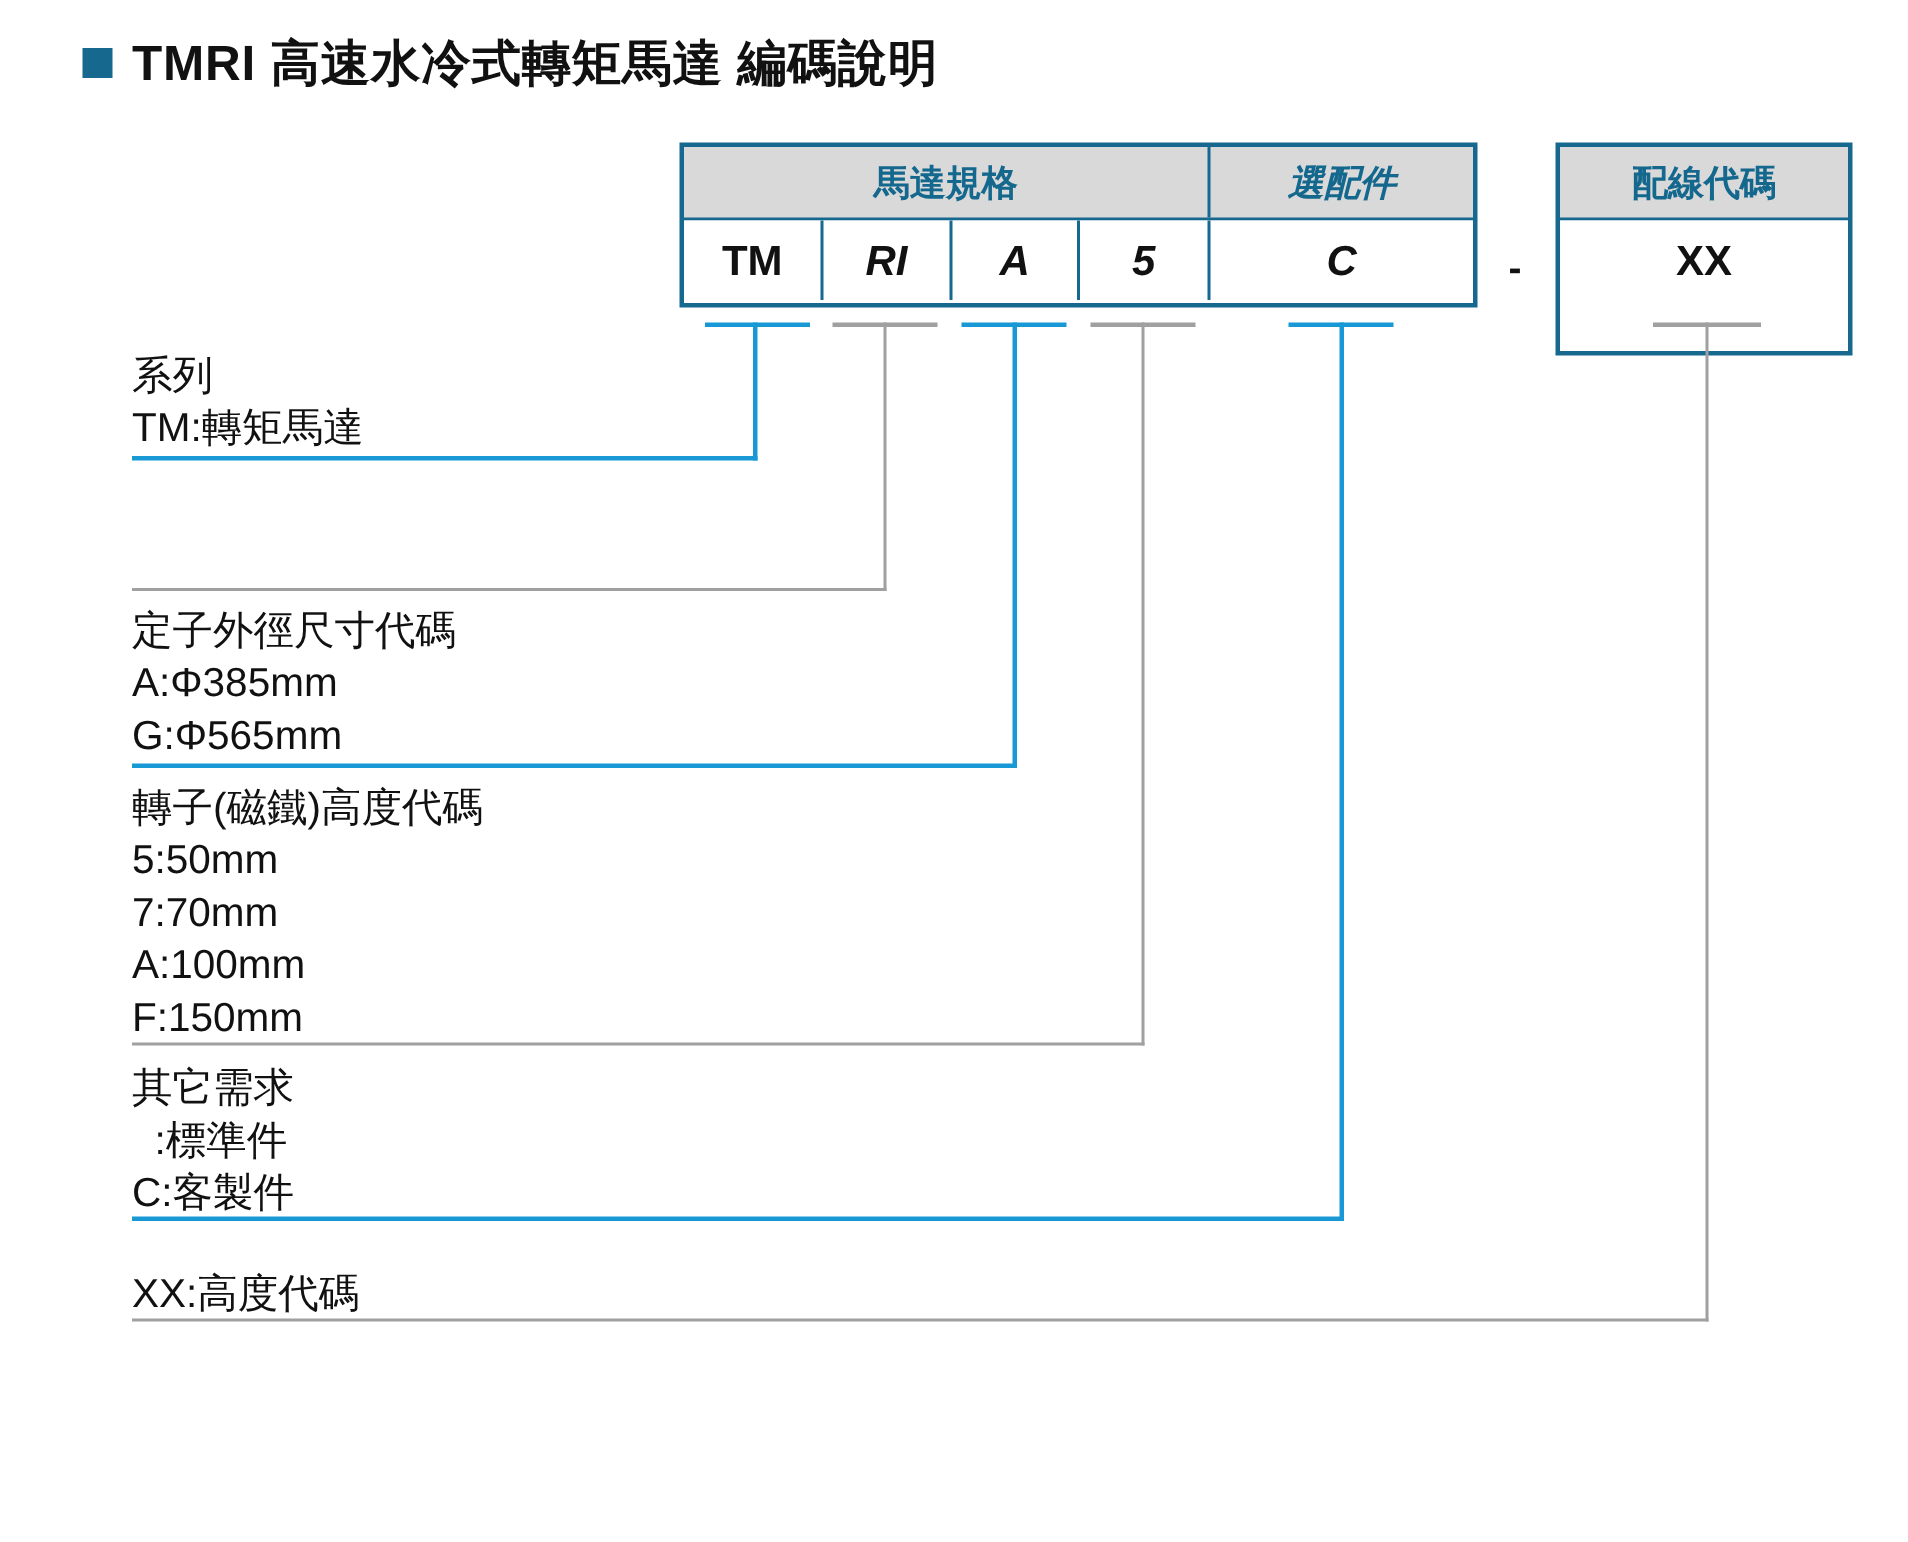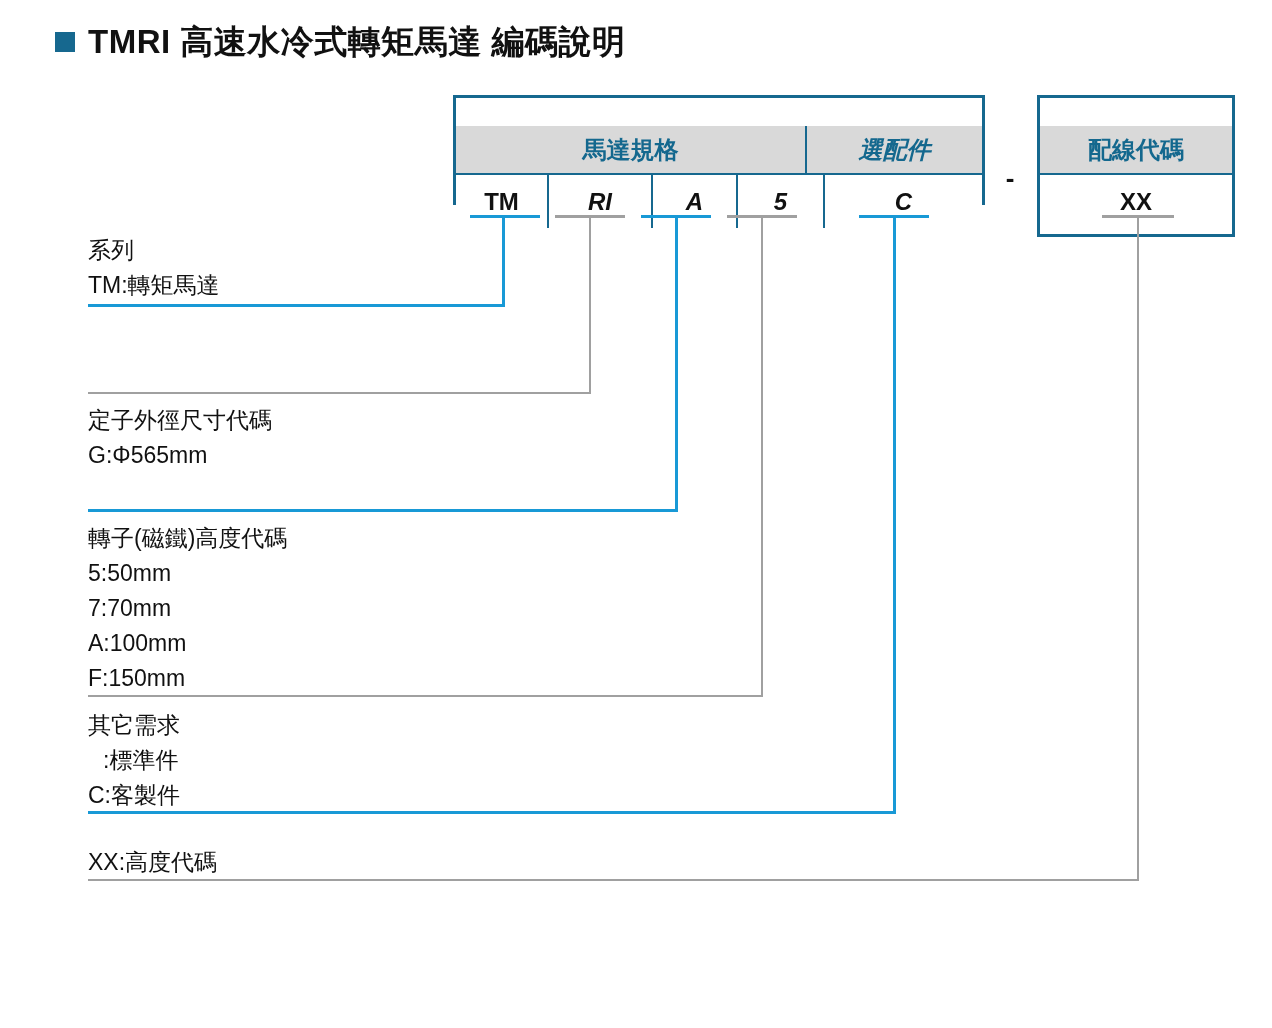--- a/index.html
+++ b/index.html
@@ -18,47 +18,47 @@
   .page-title{margin-left:13px;font-size:33px;font-weight:bold;color:#111;letter-spacing:0.5px;white-space:nowrap;}
   
   .code-table{
     position:absolute;top:95px;
     border:3px solid var(--teal,#16688f);
     box-sizing:border-box;background:#fff;
   }
   #table-main{left:453px;width:532px;height:110px;}
   #table-wiring{left:1037px;width:198px;height:142px;}
   .tbl-row{display:flex;box-sizing:border-box;}
-  .hdr-row{height:49px;border-bottom:2px solid var(--teal,#16688f);background:var(--hdrbg,#d9d9d9);margin-top:28px;}
+  .hdr-row{height:49px;border-bottom:2px solid var(--teal,#16688f);background:var(--hdrbg,#d9d9d9);}
   .val-row{height:53px;background:#fff;}
   .cell{
     display:flex;align-items:center;justify-content:center;
     box-sizing:border-box;white-space:nowrap;
   }
   .hdr-cell{font-size:24px;font-weight:bold;color:var(--hdrtext,#14688e);}
-  .val-cell{font-size:24px;font-weight:bold;color:#111;}
+  .val-cell{font-size:28px;font-weight:bold;color:#111;}
   .bl{border-left:2px solid var(--teal,#16688f);font-style:italic;}
-  .w1{width:91px;}.w2{width:104px;}.w3{width:85px;}.w4{width:87px;}.wf{flex:1;}
+  .w1{width:91px;}.w2{width:86px;}.w3{width:85px;}.w4{width:87px;}.wf{flex:1;}
   
   .dash-sep{
     position:absolute;left:990px;top:160px;width:40px;
     text-align:center;font-size:26px;font-weight:bold;color:#111;line-height:36px;
   }
   
   .tick{position:absolute;height:3px;top:215px;}
   .vline{position:absolute;top:215px;}
   .uline{position:absolute;left:88px;}
   .blue{background:var(--blue,#1899d6);}
   .gray{background:var(--gray,#a0a0a0);}
   .vblue{width:3px;}
   .vgray{width:2px;}
   .ublue{height:3px;}
   .ugray{height:2px;}
   
-  .section{position:absolute;left:88px;font-size:23px;line-height:35px;color:#111;}
+  .section{position:absolute;left:88px;font-size:27px;line-height:35px;color:#111;}
   .sec-line{white-space:pre;}
   .indent{padding-left:15px;}
 </style>
 </head>
 <body>
 
 <div id="canvas">
 
   <div class="title-row">
     <div class="title-bullet"></div>
@@ -114,20 +114,21 @@
   <div class="section" style="top:233px">
     <div class="sec-line">系列</div>
     <div class="sec-line">TM:轉矩馬達</div>
   </div>
 
   <div class="section" style="top:318px">
   </div>
 
   <div class="section" style="top:403px">
     <div class="sec-line">定子外徑尺寸代碼</div>
+    <div class="sec-line">A:Φ385mm</div>
     <div class="sec-line">G:Φ565mm</div>
   </div>
 
   <div class="section" style="top:521px">
     <div class="sec-line">轉子(磁鐵)高度代碼</div>
     <div class="sec-line">5:50mm</div>
     <div class="sec-line">7:70mm</div>
     <div class="sec-line">A:100mm</div>
     <div class="sec-line">F:150mm</div>
   </div>

